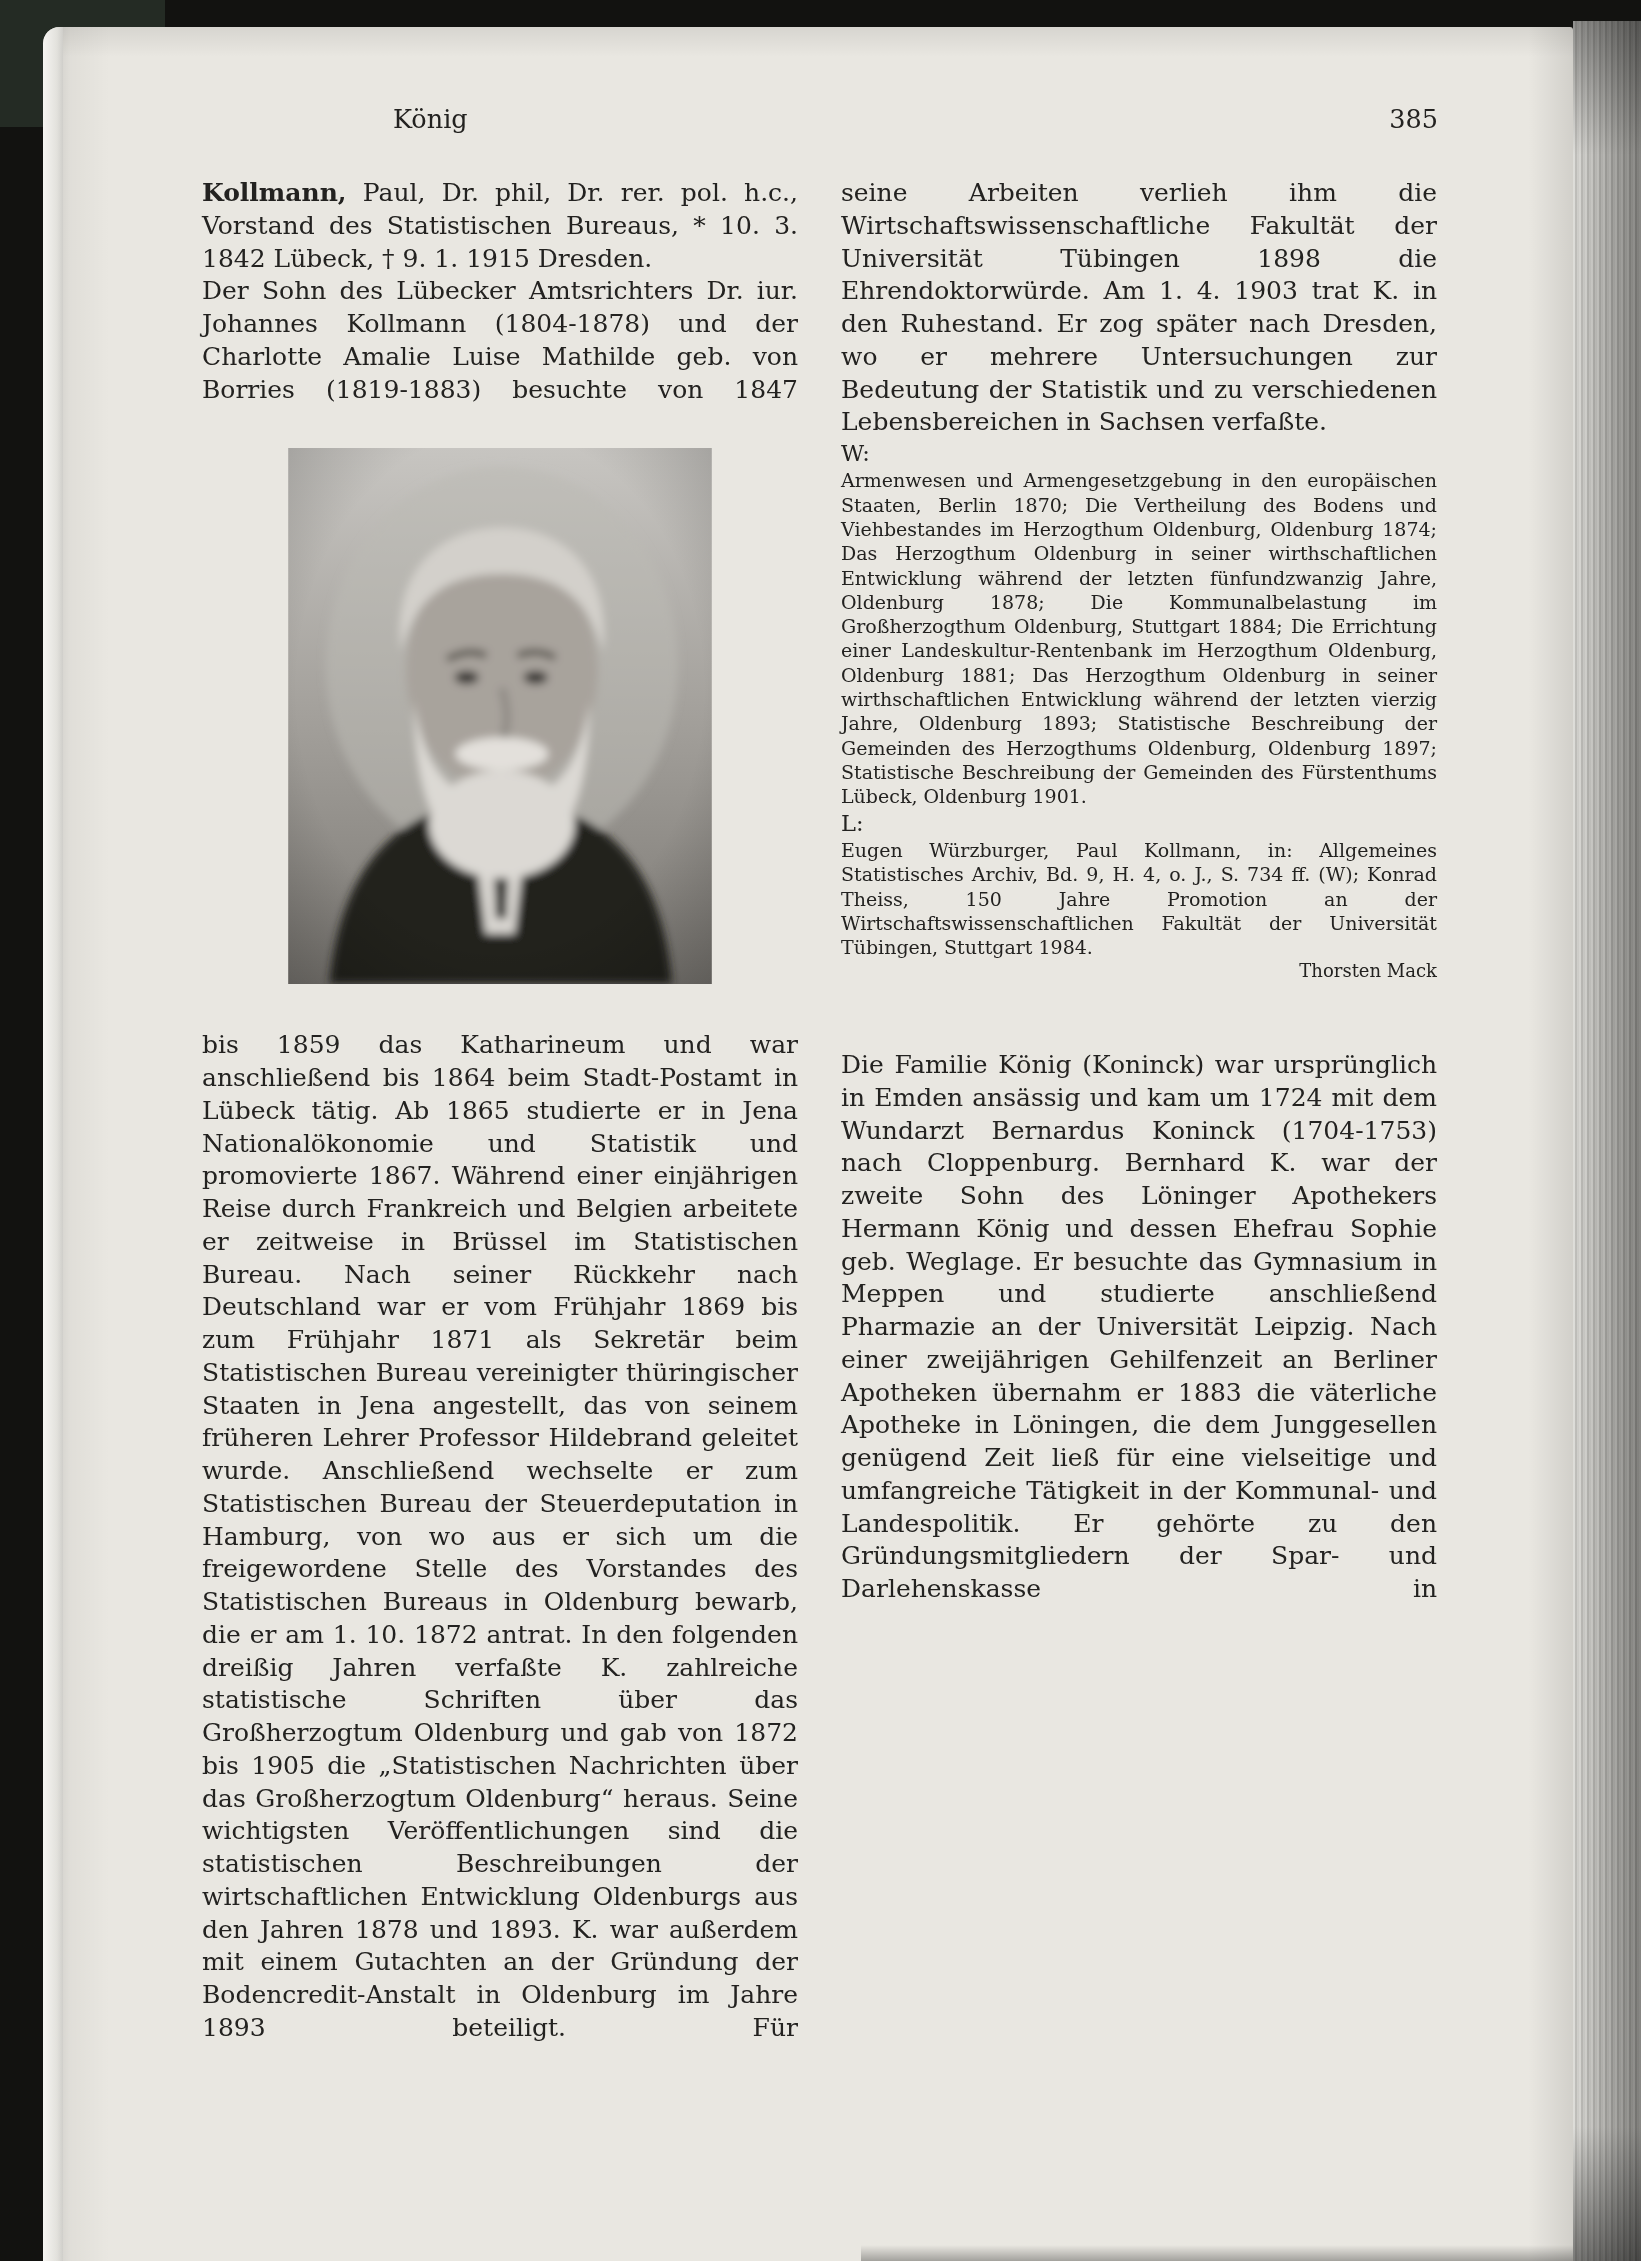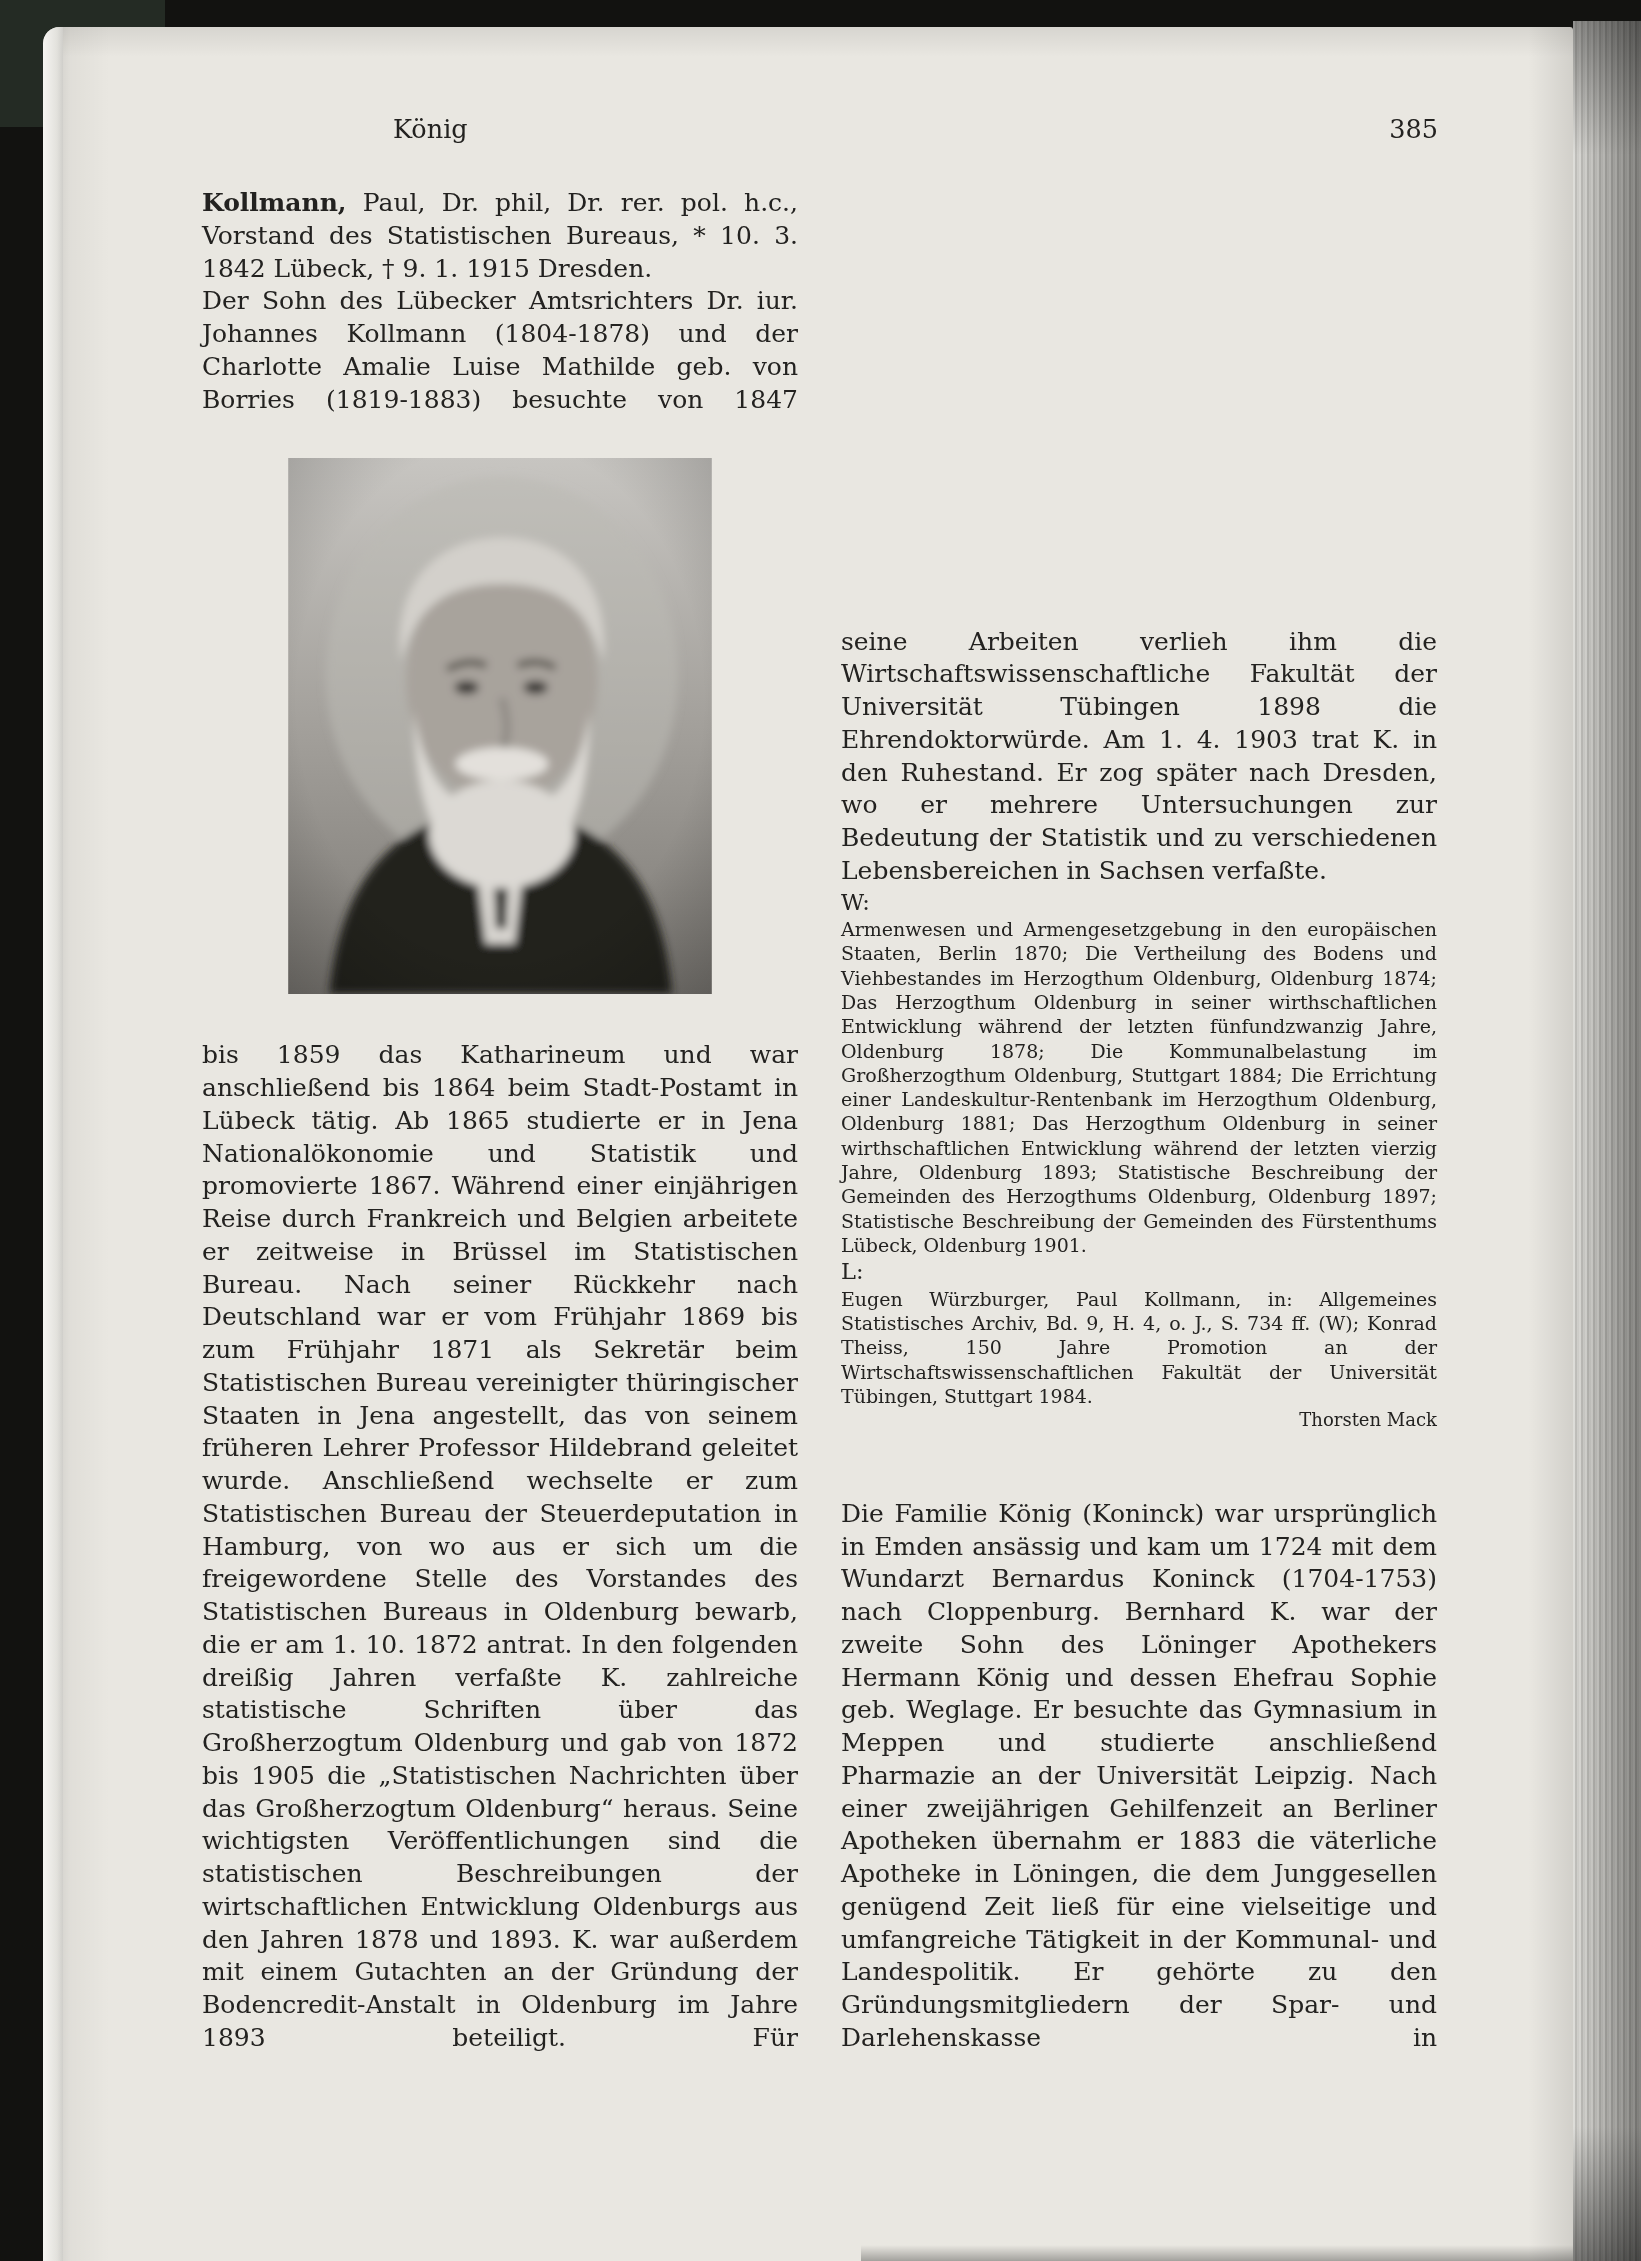--- a/index.html
+++ b/index.html
@@ -32,26 +32,26 @@
     background:
       linear-gradient(180deg, rgba(0,0,0,0.35) 0%, rgba(0,0,0,0) 6%, rgba(0,0,0,0) 94%, rgba(0,0,0,0.45) 100%),
       linear-gradient(90deg, rgba(255,255,255,0.20) 0%, rgba(0,0,0,0.38) 100%),
       repeating-linear-gradient(90deg,#d6d5d0 0 2.2px,#b2b1ac 2.2px 3.7px,#c9c8c3 3.7px 6px);
   }
   .shadow-bottom{
     position:absolute;right:69px;bottom:0;width:712px;height:16.5px;
     background:linear-gradient(180deg, rgba(0,0,0,0) 0%, rgba(0,0,0,0.30) 100%);
   }
 
-  .content{position:absolute;left:202px;top:114px;width:1236px;color:#232220;}
+  .content{position:absolute;left:202px;top:104px;width:1236px;color:#232220;}
   .pageheader{position:relative;height:43px;font-size:25.5px;}
   .running-head{position:absolute;left:191px;top:0;}
   .page-number{position:absolute;right:0;top:0;}
 
-  .columns{display:flex;gap:43px;margin-top:30px;align-items:flex-end;}
+  .columns{display:flex;gap:43px;margin-top:30px;align-items:flex-start;}
   .col{width:596px;font-size:25px;line-height:1.31;text-align:justify;hyphens:auto;-webkit-hyphens:auto;}
   .col p{margin:0;}
   .b{font-weight:bold;}
   .cont{text-align-last:justify;}
 
   .photo-wrap{width:424px;margin:42px auto 45px auto;}
   .photo-wrap svg{display:block;}
 
   .works-label{margin-top:34px;font-size:22.5px;line-height:1.3;}
   .small{font-size:19px;line-height:1.28;}

